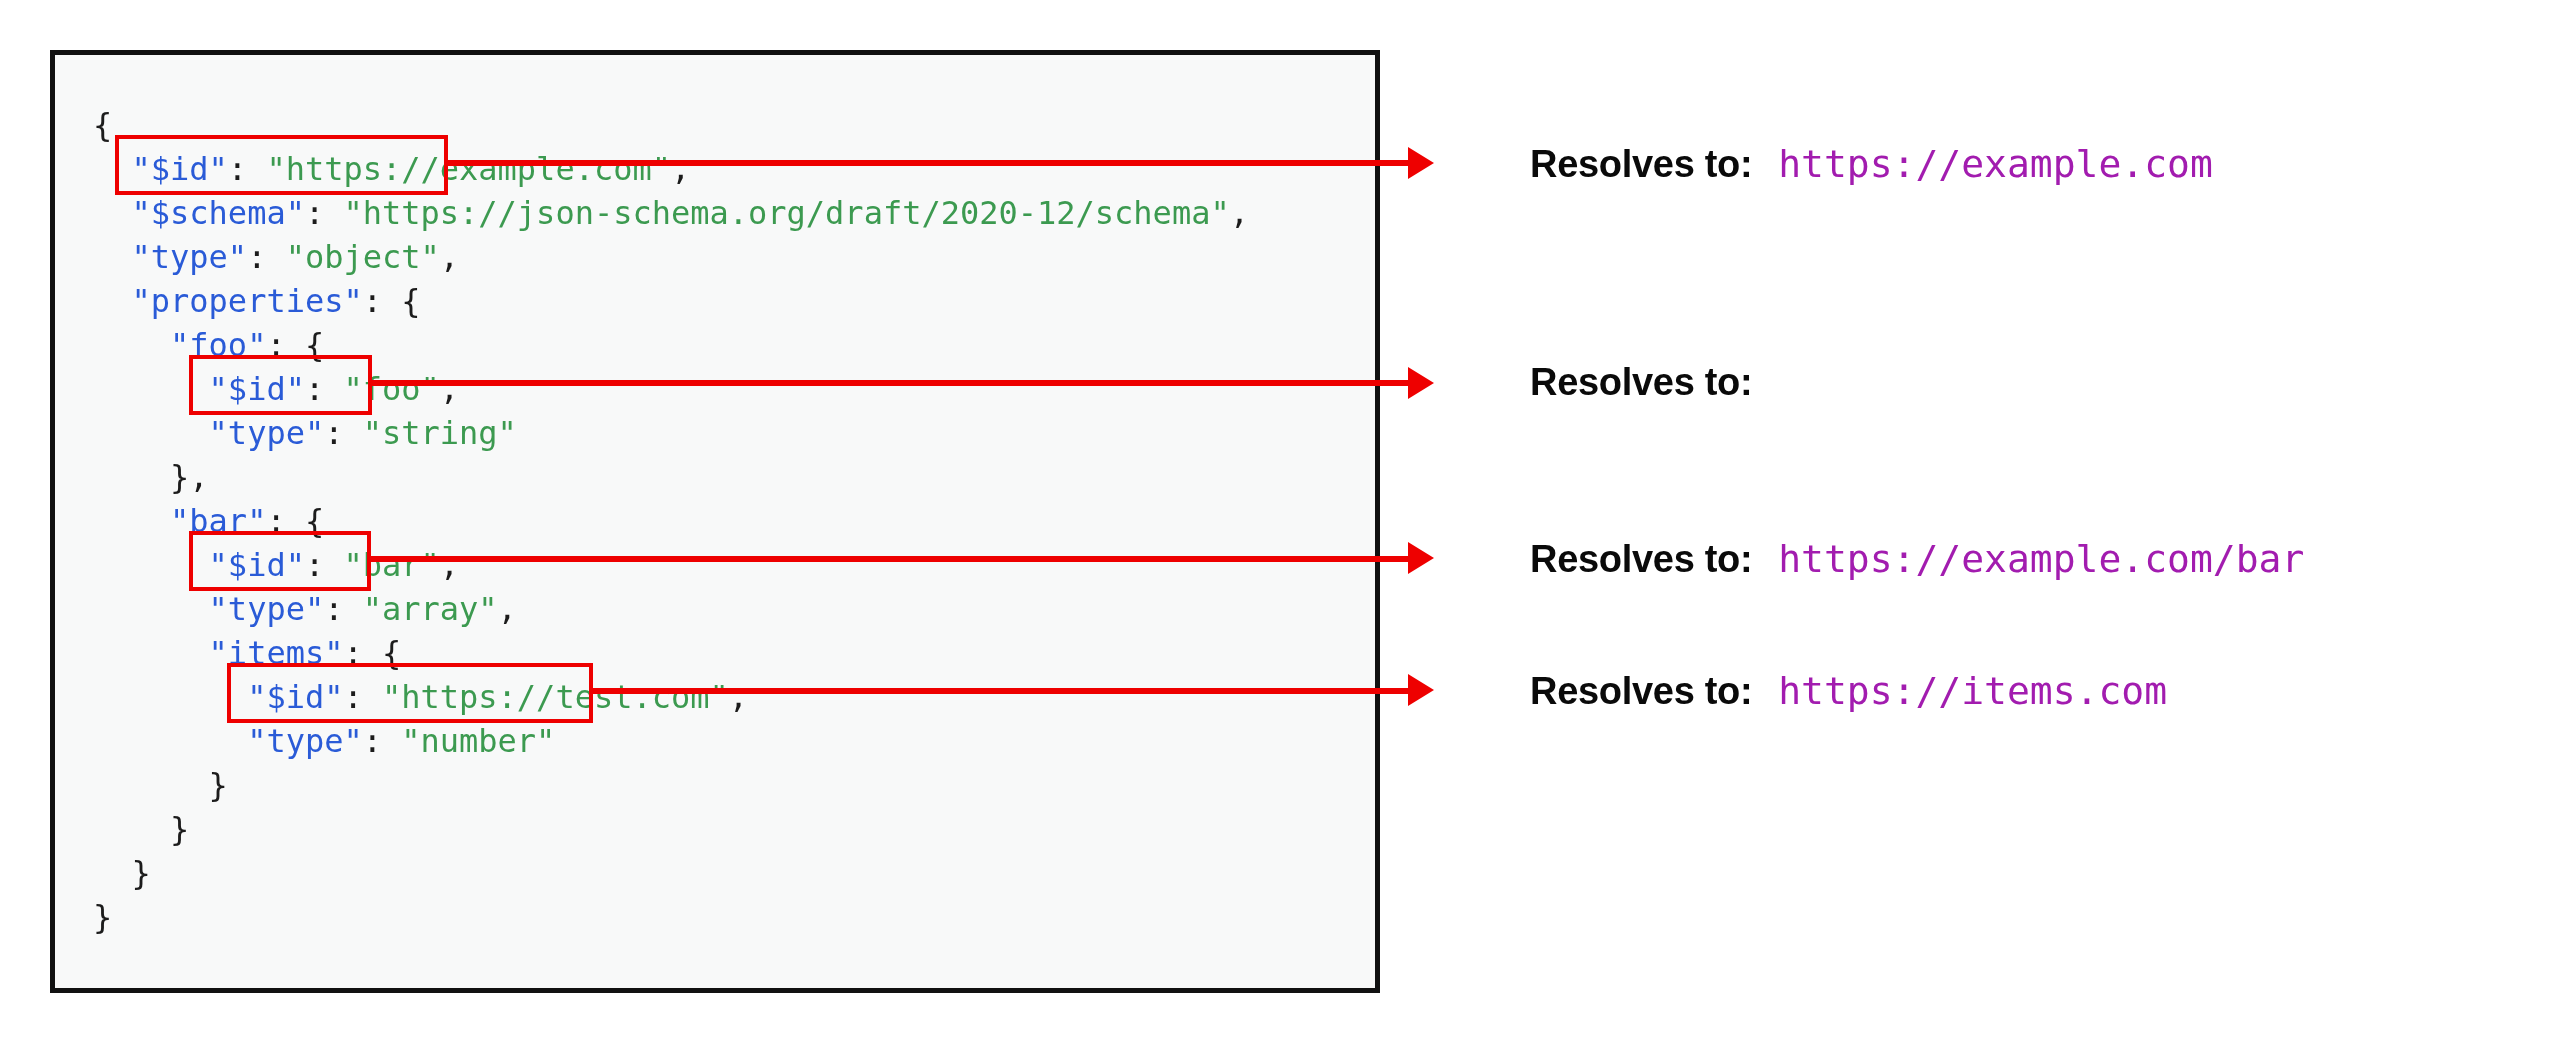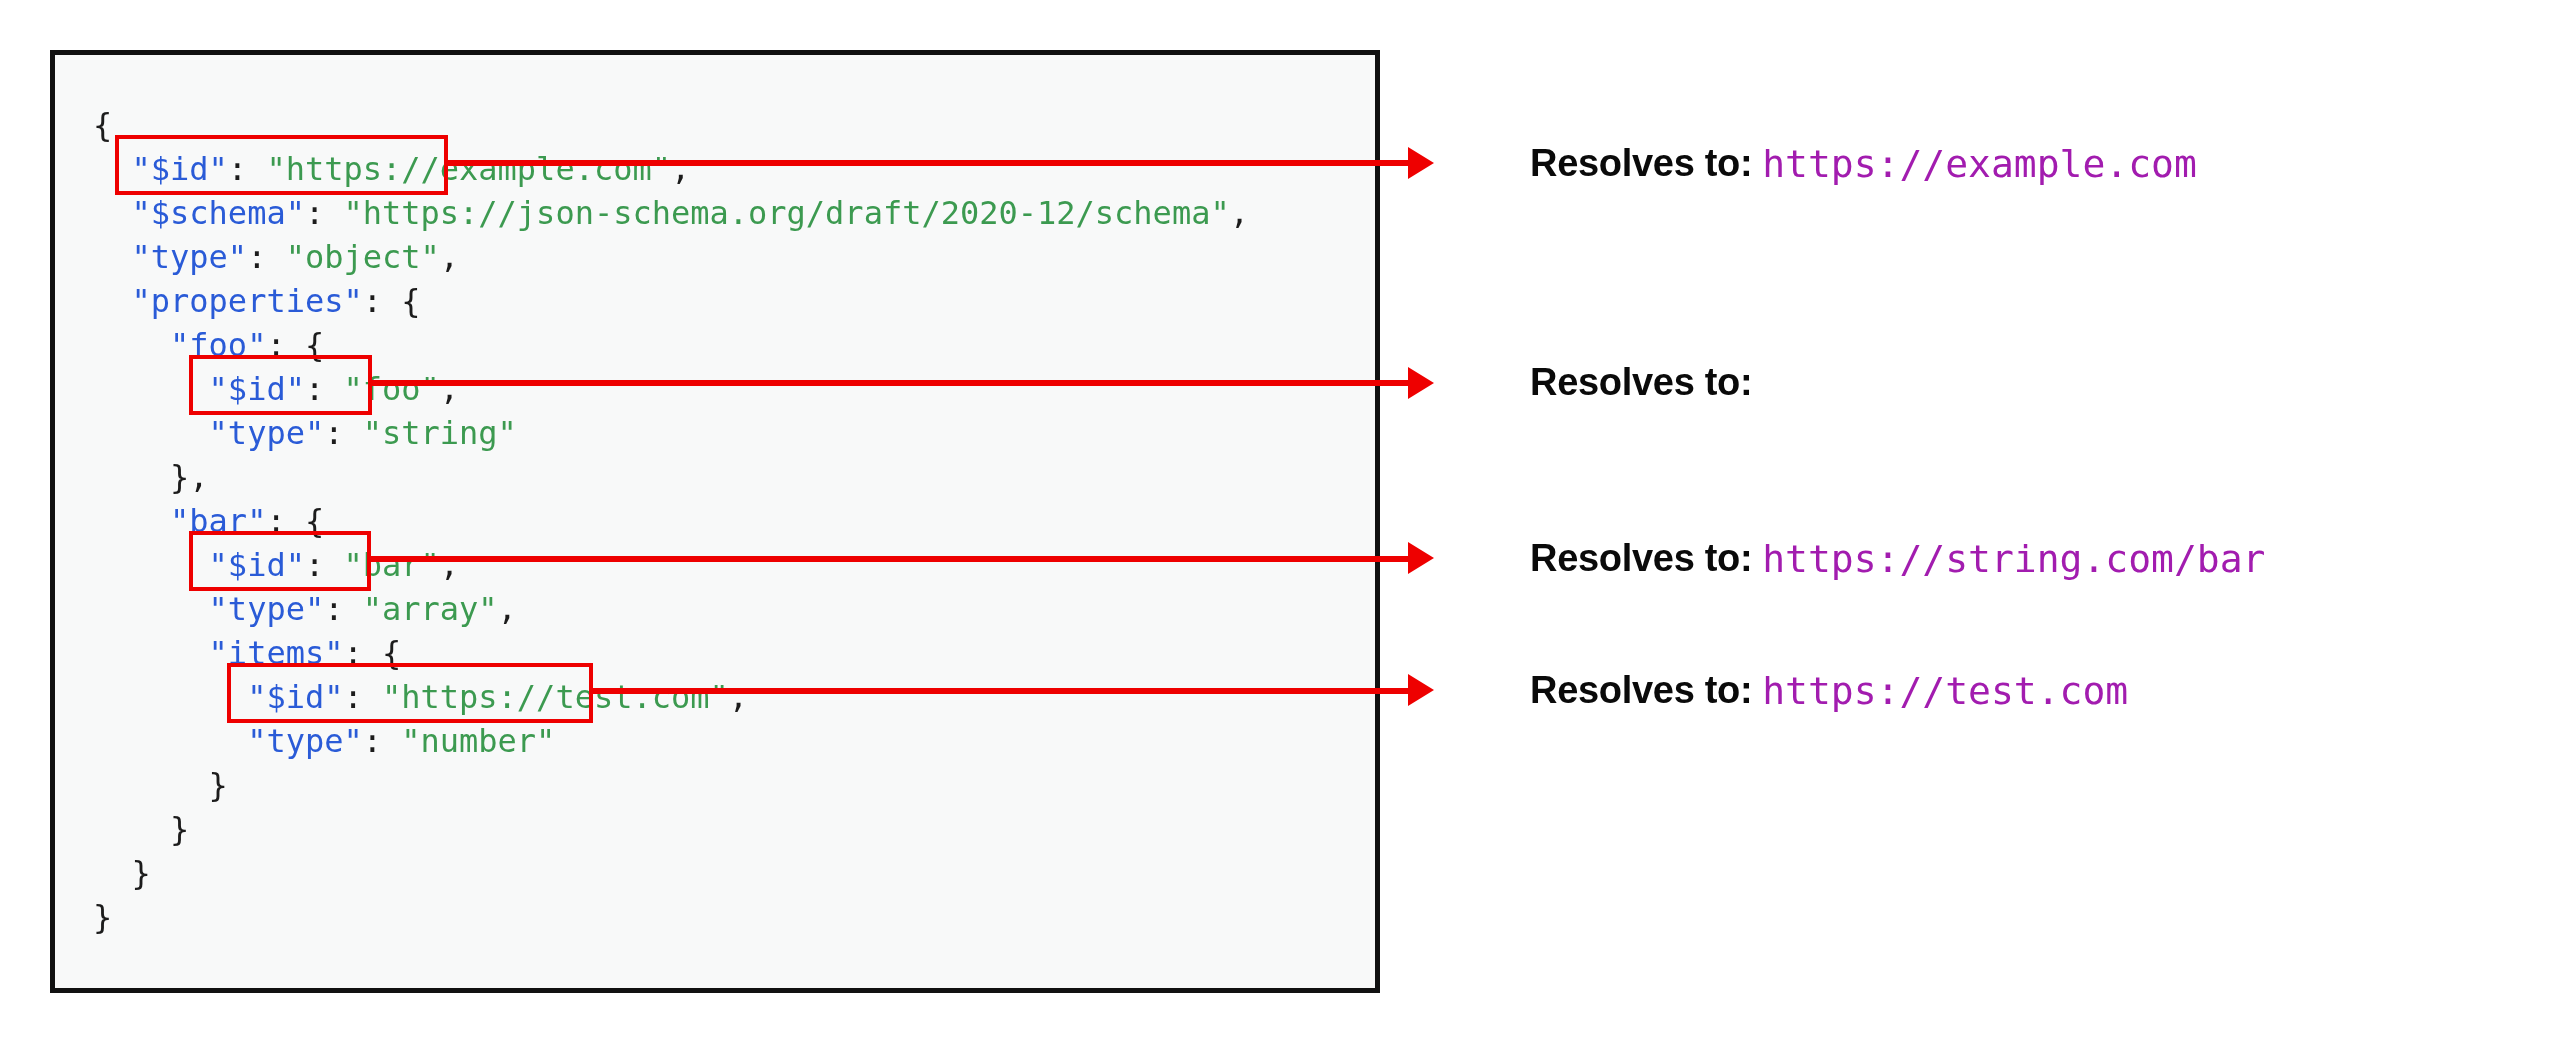--- a/index.html
+++ b/index.html
@@ -63,22 +63,23 @@
     height: 0;
     border-top: 16px solid transparent;
     border-bottom: 16px solid transparent;
     border-left: 26px solid #ee0000;
   }
 
   
   .resolve-row {
     position: absolute;
     display: flex;
-    align-items: flex-start;
+    align-items: center;
     white-space: nowrap;
+    gap: 16px;
   }
   .resolve-label {
     font-family: "Liberation Sans", sans-serif;
     font-weight: bold;
     font-size: 38px;
     color: #0a0a0a;
     letter-spacing: -0.3px;
   }
   .resolve-url {
     font-family: "DejaVu Sans Mono", "Liberation Mono", monospace;
@@ -117,22 +118,22 @@
   <div id="resolve-layer">
       <div class="resolve-row" style="left: 1530px; top: 142px;">
         <span class="resolve-label">Resolves to:</span>
         <span class="resolve-url">https://example.com</span>
       </div>
       <div class="resolve-row" style="left: 1530px; top: 361px;">
         <span class="resolve-label">Resolves to:</span>
       </div>
       <div class="resolve-row" style="left: 1530px; top: 537px;">
         <span class="resolve-label">Resolves to:</span>
-        <span class="resolve-url">https://string.com/bar</span>
+        <span class="resolve-url">https://example.com/bar</span>
       </div>
       <div class="resolve-row" style="left: 1530px; top: 669px;">
         <span class="resolve-label">Resolves to:</span>
-        <span class="resolve-url">https://test.com</span>
+        <span class="resolve-url">https://items.com</span>
       </div>
     </div>
 
 </div>
 
 
 </body></html>

